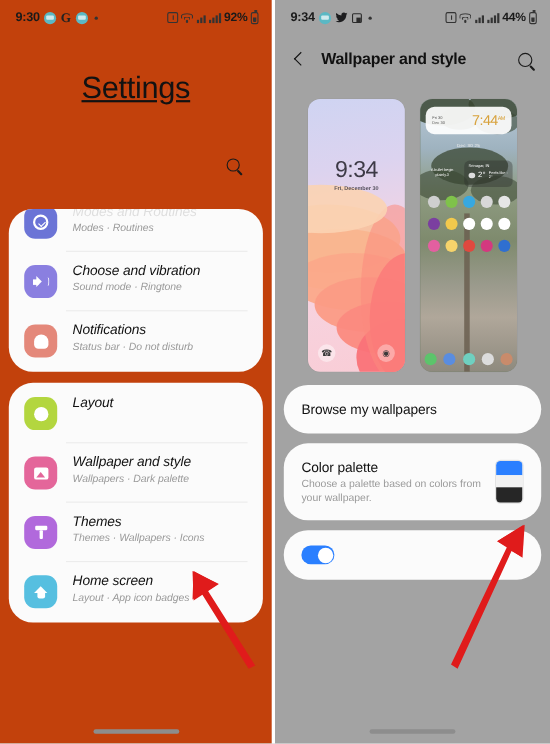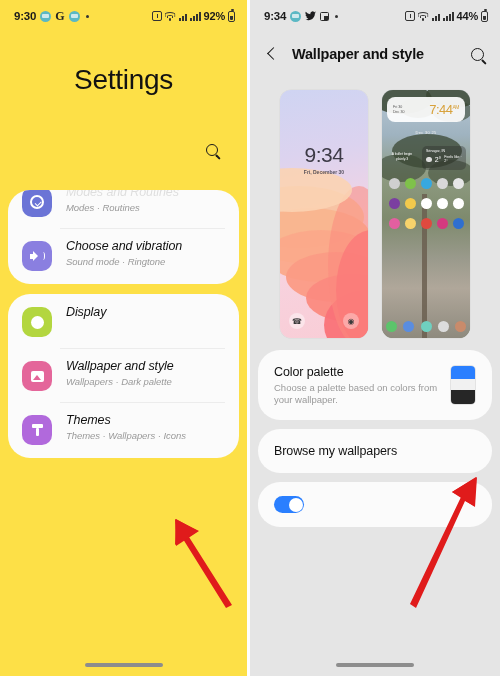--- a/index.html
+++ b/index.html
@@ -5,23 +5,23 @@
   * { box-sizing: border-box; margin:0; padding:0; }
   html,body { width:500px; height:676px; }
   body {
     font-family: "Liberation Sans", sans-serif;
     background: #ffffff;
     overflow: hidden;
     position: relative;
   }
   .screens { display:flex; width:500px; height:676px; }
   .screen { position:relative; height:676px; overflow:hidden; }
-  .screen.left  { width:247px; background:#fde047; }
+  .screen.left  { width:247px; background:#c2410c; }
   .divider { width:3px; height:676px; background:#ffffff; }
-  .screen.right { width:250px; background:#e5e5e5; }
+  .screen.right { width:250px; background:#a3a3a3; }
 
   
   .statusbar {
     height:32px; display:flex; align-items:center;
     justify-content:space-between;
     padding:0 12px 0 14px;
     font-size:11px; color:#1a1a1a; font-weight:600;
   }
   .sb-left { display:flex; align-items:center; gap:4px; }
   .sb-right { display:flex; align-items:center; gap:3px; }
@@ -69,20 +69,21 @@
   .dual-sim{display:inline-flex;gap:2px;}
 
   
   .settings-title {
     text-align:center;
     font-size:28px;
     color:#121212;
     font-weight:400;
     margin-top:32px;
     letter-spacing:-0.3px;
+    text-decoration:underline;
   }
   .search-row { height:46px; position:relative; margin-top:48px; }
   .search-ic {
     position:absolute; right:24px; top:0;
     width:17px;height:17px;
   }
   .mag {
     width:12px;height:12px;border:1.6px solid #1b1b1b;border-radius:50%;
     position:relative;display:block;
   }
@@ -296,47 +297,65 @@
         <div class="s-ico" style="background:#8a7fe0;">
           <span class="gl-speaker">
               <span class="wv"></span>
             </span>
         </div>
         <div class="s-txt">
           <div class="s-title">Choose and vibration</div>
           <div class="s-sub">Sound mode  ·  Ringtone</div>
         </div>
       </div>
+      <div class="srow">
+        <div class="s-ico" style="background:#e4887a;">
+          <span class="gl-bell"></span>
+        </div>
+        <div class="s-txt">
+          <div class="s-title">Notifications</div>
+          <div class="s-sub">Status bar  ·  Do not disturb</div>
+        </div>
+      </div>
     </div>
 
     <div class="card">
       <div class="srow">
         <div class="s-ico" style="background:#b3d63f;">
           <span class="gl-sun"></span>
         </div>
         <div class="s-txt">
-          <div class="s-title">Display</div>
+          <div class="s-title">Layout</div>
         </div>
       </div>
       <div class="srow">
         <div class="s-ico" style="background:#e4669a;">
           <span class="gl-img"></span>
         </div>
         <div class="s-txt">
           <div class="s-title">Wallpaper and style</div>
           <div class="s-sub">Wallpapers  ·  Dark palette</div>
         </div>
       </div>
       <div class="srow">
         <div class="s-ico" style="background:#b169dc;">
           <span class="gl-brush"></span>
         </div>
         <div class="s-txt">
           <div class="s-title">Themes</div>
           <div class="s-sub">Themes  ·  Wallpapers  ·  Icons</div>
+        </div>
+      </div>
+      <div class="srow">
+        <div class="s-ico" style="background:#56bfe0;">
+          <span class="gl-home"></span>
+        </div>
+        <div class="s-txt">
+          <div class="s-title">Home screen</div>
+          <div class="s-sub">Layout  ·  App icon badges</div>
         </div>
       </div>
     </div>
 
     <div class="navbar">
       <div class="navpill"></div>
     </div>
   </div>
 
   <div class="divider"></div>
@@ -469,35 +488,35 @@
           <div class="hp-app" style="background:#6fd0c0;"></div>
           <div class="hp-app" style="background:#dcdcdc;"></div>
           <div class="hp-app" style="background:#c98b6b;"></div>
         </div>
       </div>
     </div>
 
     <div class="rcard">
       <div class="rrow">
         <div class="rrow-txt">
+          <div class="rrow-title">Browse my wallpapers</div>
+        </div>
+      </div>
+    </div>
+
+    <div class="rcard">
+      <div class="rrow">
+        <div class="rrow-txt">
           <div class="rrow-title">Color palette</div>
           <div class="rrow-sub">Choose a palette based on colors from your wallpaper.</div>
         </div>
         <div class="swatch">
           <i style="background:#2a7fff;height:34%;"></i>
           <i style="background:#f1f1f1;height:30%;"></i>
           <i style="background:#262626;height:36%;"></i>
-        </div>
-      </div>
-    </div>
-
-    <div class="rcard">
-      <div class="rrow">
-        <div class="rrow-txt">
-          <div class="rrow-title">Browse my wallpapers</div>
         </div>
       </div>
     </div>
 
     <div class="rcard">
       <div class="rrow">
         <div class="toggle"></div>
       </div>
     </div>
 

